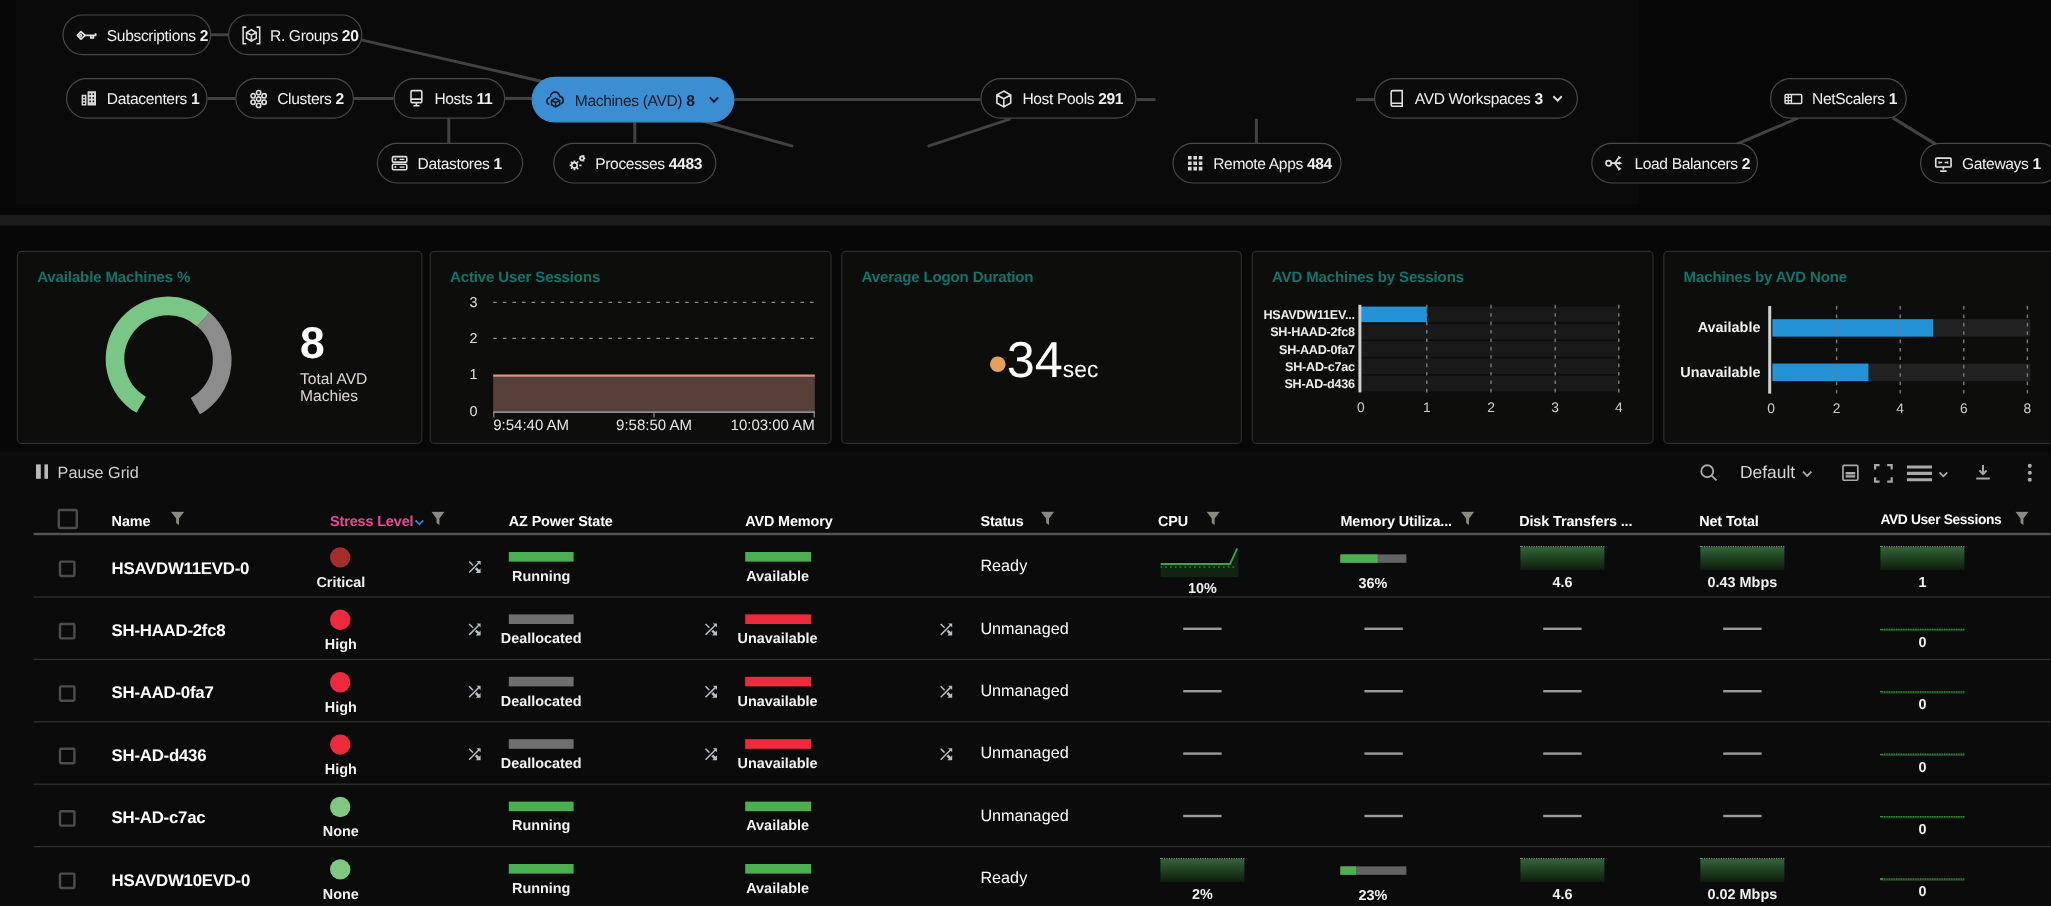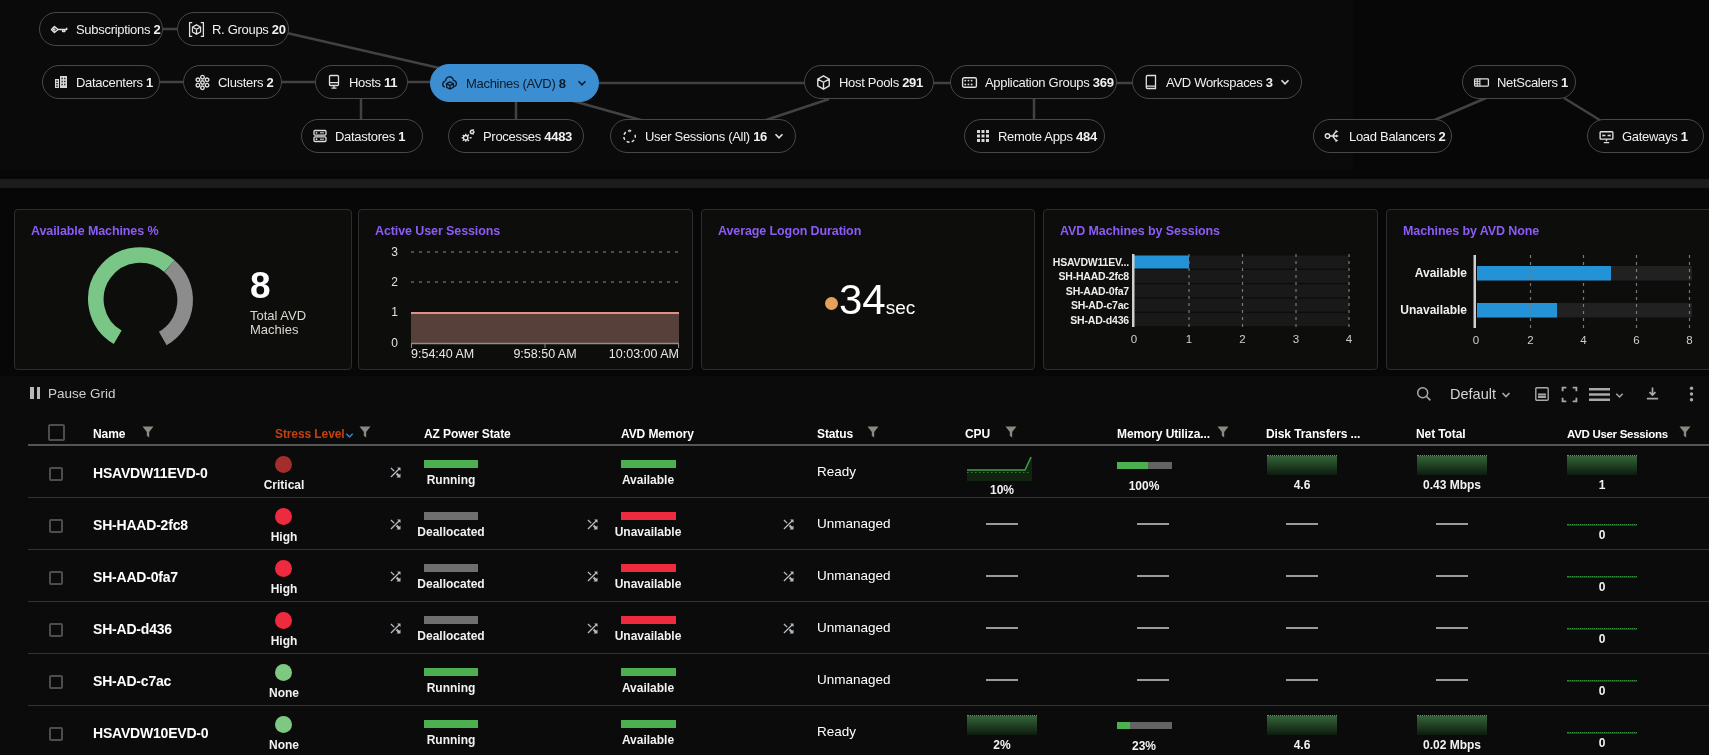--- a/index.html
+++ b/index.html
@@ -1,29 +1,29 @@
 <!DOCTYPE html>
 <html><head>
 <meta charset="utf-8">
 <style>
 *{box-sizing:border-box;margin:0;padding:0}
 html,body{width:1709px;height:755px;background:#070707;font-family:"Liberation Sans",sans-serif;overflow:hidden;color:#fff;position:relative}
 .abs{position:absolute}
 
-#topo{position:absolute;left:0;top:0;width:1353px;height:170px;background:#0a0a0a}
+#topo{position:absolute;left:13px;top:0;width:1353px;height:170px;background:#0a0a0a}
 #topoband{position:absolute;left:0;top:179px;width:1709px;height:9px;background:#1c1c1c}
 .pill{position:absolute;height:34px;border:1.5px solid #484848;border-radius:18px;background:#0b0b0b;display:flex;align-items:center;padding:0 10px;font-size:13px;letter-spacing:-0.3px;color:#f0f0f0;white-space:nowrap;overflow:hidden}
 .pill>svg:first-child{margin-right:7px}
 .pill b{font-weight:700}
 .pill svg{flex:0 0 auto}
 .pill .chev{margin-left:auto}
 .pillblue{background:#3c8ed3;border-color:#3c8ed3;color:#0d1b29;height:38px;border-radius:19px;font-size:13px}
 
 .card{position:absolute;top:209px;height:161px;background:#0d0d0c;border:1px solid #2d2d2d;border-radius:4px}
-.ctitle{position:absolute;left:16px;top:14px;font-size:12.5px;letter-spacing:-0.1px;font-weight:700;color:#8b5cf6}
+.ctitle{position:absolute;left:16px;top:14px;font-size:12.5px;letter-spacing:-0.1px;font-weight:700;color:#0f766e}
 .hcell{position:absolute;height:17px;display:flex;align-items:center;font-size:12px;letter-spacing:-0.1px;font-weight:700;color:#fff}
 .row{position:absolute;left:28px;width:1681px;height:52px;border-top:1px solid #323232}
 .cb{position:absolute;width:14px;height:14px;border:2px solid #4d4d4d;border-radius:2px}
 .name{position:absolute;font-size:14px;letter-spacing:-0.2px;font-weight:700;color:#fff}
 .slbl{position:absolute;font-size:12px;font-weight:600;color:#f2f2f2;text-align:center;transform:translateX(-50%);white-space:nowrap}
 .bar{position:absolute;height:8px}
 .dash{position:absolute;width:32px;height:2px;background:#9b9b9b;transform:translateX(-50%)}
 .blk{position:absolute;width:70px;height:20px;background:linear-gradient(180deg,#35633a 0%,#1f3f21 52%,#0d1b0e 100%);border-top:1px dotted #5d9b61}
 .mem{position:absolute;width:55px;height:7px;background:#636363}
 .mem i{display:block;height:100%;background:#4caf50}
@@ -98,26 +98,20 @@
       </svg>
 Machines (AVD)&nbsp;<b>8</b>
 <svg class="chev" width="12" height="12" viewBox="0 0 12 12" fill="none" stroke="#0d1b29" stroke-width="1.6">
         <path d="M2.5 4.2 6 7.8 9.5 4.2"></path>
       </svg></div>
 <div class="pill" style="left:804px;top:65px;width:130px">
 <svg width="17" height="17" viewBox="0 0 16 16" fill="none" stroke="#e0e0e0" stroke-width="1.3">
         <path d="M8 1.8 13.4 4.8 13.4 11.2 8 14.2 2.6 11.2 2.6 4.8zM2.6 4.8 8 7.8 13.4 4.8M8 7.8V14.2"></path>
       </svg>
 Host Pools&nbsp;<b>291</b></div>
-<div class="pill" style="left:950px;top:65px;width:167px">
-<svg width="17" height="17" viewBox="0 0 16 16" fill="none" stroke="#e0e0e0" stroke-width="1.3">
-        <rect x="1.5" y="3.5" width="13" height="9" rx="1.5"></rect>
-        <path d="M4 6.2h.01M7 6.2h.01M10 6.2h.01M4 9.8h.01M7 9.8h.01M10 9.8h.01" stroke-width="1.8" stroke-linecap="round"></path>
-      </svg>
-Application Groups&nbsp;<b>369</b></div>
 <div class="pill" style="left:1132px;top:65px;width:170px">
 <svg width="16" height="16" viewBox="0 0 16 16" fill="none" stroke="#e0e0e0" stroke-width="1.3">
         <path d="M12.5 14.5h-8a1.2 1.2 0 0 1 0-2.4h8zM12.5 14.5V1.5h-8a1.2 1.2 0 0 0-1.2 1.2v10.6"></path>
       </svg>
 AVD Workspaces&nbsp;<b>3</b>
 <svg class="chev" width="12" height="12" viewBox="0 0 12 12" fill="none" stroke="#e0e0e0" stroke-width="1.6">
         <path d="M2.5 4.2 6 7.8 9.5 4.2"></path>
       </svg></div>
 <div class="pill" style="left:1462px;top:65px;width:114px">
 <svg width="17" height="17" viewBox="0 0 16 16" fill="none" stroke="#e0e0e0" stroke-width="1.2">
@@ -134,29 +128,20 @@
       </svg>
 Datastores&nbsp;<b>1</b></div>
 <div class="pill" style="left:448px;top:119px;width:136px">
 <svg width="17" height="17" viewBox="0 0 16 16" fill="none" stroke="#e0e0e0" stroke-width="1.3">
         <circle cx="6.3" cy="9.2" r="2.1"></circle>
         <path d="M6.3 5.4v1.7M6.3 11.3v1.7M2.5 9.2h1.7M10.1 9.2h1.7M3.6 6.5l1.2 1.2M8.1 11l1.2 1.2M3.6 11.9l1.2-1.2M8.1 7.4l1.2-1.2"></path>
         <circle cx="12.3" cy="3.7" r="1.5"></circle>
         <path d="M12.3 1.2v1M12.3 5.2v1M9.8 3.7h1M13.8 3.7h1M10.6 2l.7.7M13.3 5.4l.7.7M10.6 5.4l.7-.7M13.3 2l.7-.7" stroke-width="1"></path>
       </svg>
 Processes&nbsp;<b>4483</b></div>
-<div class="pill" style="left:610px;top:119px;width:186px">
-<svg width="17" height="17" viewBox="0 0 16 16" fill="none" stroke="#e0e0e0" stroke-width="1.4">
-        <path d="M13.2 6.4A5.4 5.4 0 1 1 8 2.6" stroke-dasharray="2.8 2.2"></path>
-        <path d="M8 0.9 10 2.6 8 4.3z" fill="#e0e0e0" stroke="none"></path>
-      </svg>
-User Sessions (All)&nbsp;<b>16</b>
-<svg class="chev" width="12" height="12" viewBox="0 0 12 12" fill="none" stroke="#e0e0e0" stroke-width="1.6">
-        <path d="M2.5 4.2 6 7.8 9.5 4.2"></path>
-      </svg></div>
 <div class="pill" style="left:964px;top:119px;width:141px">
 <svg width="16" height="16" viewBox="0 0 16 16" fill="#d8d8d8">
         <path d="M2 2h3v3H2zM6.5 2h3v3h-3zM11 2h3v3h-3zM2 6.5h3v3H2zM6.5 6.5h3v3h-3zM11 6.5h3v3h-3zM2 11h3v3H2zM6.5 11h3v3h-3zM11 11h3v3h-3z"></path>
       </svg>
 Remote Apps&nbsp;<b>484</b></div>
 <div class="pill" style="left:1313px;top:119px;width:139px">
 <svg width="18" height="18" viewBox="0 0 18 18" fill="none" stroke="#e0e0e0" stroke-width="1.4">
         <circle cx="3.5" cy="9" r="2.2"></circle>
         <path d="M5.7 9h3M8.7 9l3.1-4.4M8.7 9h3.6M8.7 9l3.1 4.4"></path>
         <path d="M11.5 2.8 14.3 4.4 11.5 6z" fill="#e0e0e0" stroke="none"></path>
@@ -310,21 +295,21 @@
     <circle cx="2.5" cy="2.2" r="1.7"></circle>
     <circle cx="2.5" cy="8" r="1.7"></circle>
     <circle cx="2.5" cy="13.8" r="1.7"></circle>
   </svg>
 
 <div class="cb" style="left:48px;top:424px;width:17px;height:17px"></div>
 <div class="hcell" style="left:93px">Name</div>
 <svg class="funnel" style="left:142px;top:426px">
     <use href="#fun"></use>
   </svg>
-<div class="hcell" style="left:275px;color:#c2410c">Stress Level</div>
+<div class="hcell" style="left:275px;color:#ec4899">Stress Level</div>
 <svg class="abs" style="left:344px;top:430px" width="11" height="11" viewBox="0 0 12 12" fill="none" stroke="#3e82cc" stroke-width="1.6">
     <path d="M2.5 4 6 7.6 9.5 4"></path>
   </svg>
 <svg class="funnel" style="left:359px;top:426px">
     <use href="#fun"></use>
   </svg>
 <div class="hcell" style="left:424px">AZ Power State</div>
 <div class="hcell" style="left:621px">AVD Memory</div>
 <div class="hcell" style="left:817px">Status</div>
 <svg class="funnel" style="left:867px;top:426px">
@@ -376,21 +361,21 @@
 <div class="stat" style="left:817px;top:464px">Ready</div>
 <svg class="abs" style="left:967px;top:455px" width="70" height="26" viewBox="0 0 70 26">
     <path d="M0 15 L58 15 L64 2 L65 2 L65 26 L0 26 Z" fill="#102410"></path>
     <path d="M0 15 L58 15 L64 2" fill="none" stroke="#43a047" stroke-width="1.5"></path>
     <line x1="0" y1="17.5" x2="63" y2="17.5" stroke="#2e7d32" stroke-width="1.2" stroke-dasharray="1.5 2.5"></line>
   </svg>
 <div class="slbl" style="left:1002px;top:483px">10%</div>
 <div class="mem" style="left:1117px;top:462px">
     <i style="width:31px"></i>
   </div>
-<div class="slbl" style="left:1144px;top:479px">100%</div>
+<div class="slbl" style="left:1144px;top:479px">36%</div>
 <div class="blk" style="left:1267px;top:455px"></div>
 <div class="slbl" style="left:1302px;top:478px">4.6</div>
 <div class="blk" style="left:1417px;top:455px"></div>
 <div class="slbl" style="left:1452px;top:478px">0.43 Mbps</div>
 <div class="blk" style="left:1567px;top:455px"></div>
 <div class="slbl" style="left:1602px;top:478px">1</div>
 
 <div class="cb" style="left:49px;top:519px"></div>
 <div class="name" style="left:93px;top:517px">SH-HAAD-2fc8</div>
 <div class="abs" style="left:275px;top:508px;width:17px;height:17px;border-radius:50%;background:#ee2b3e"></div>

